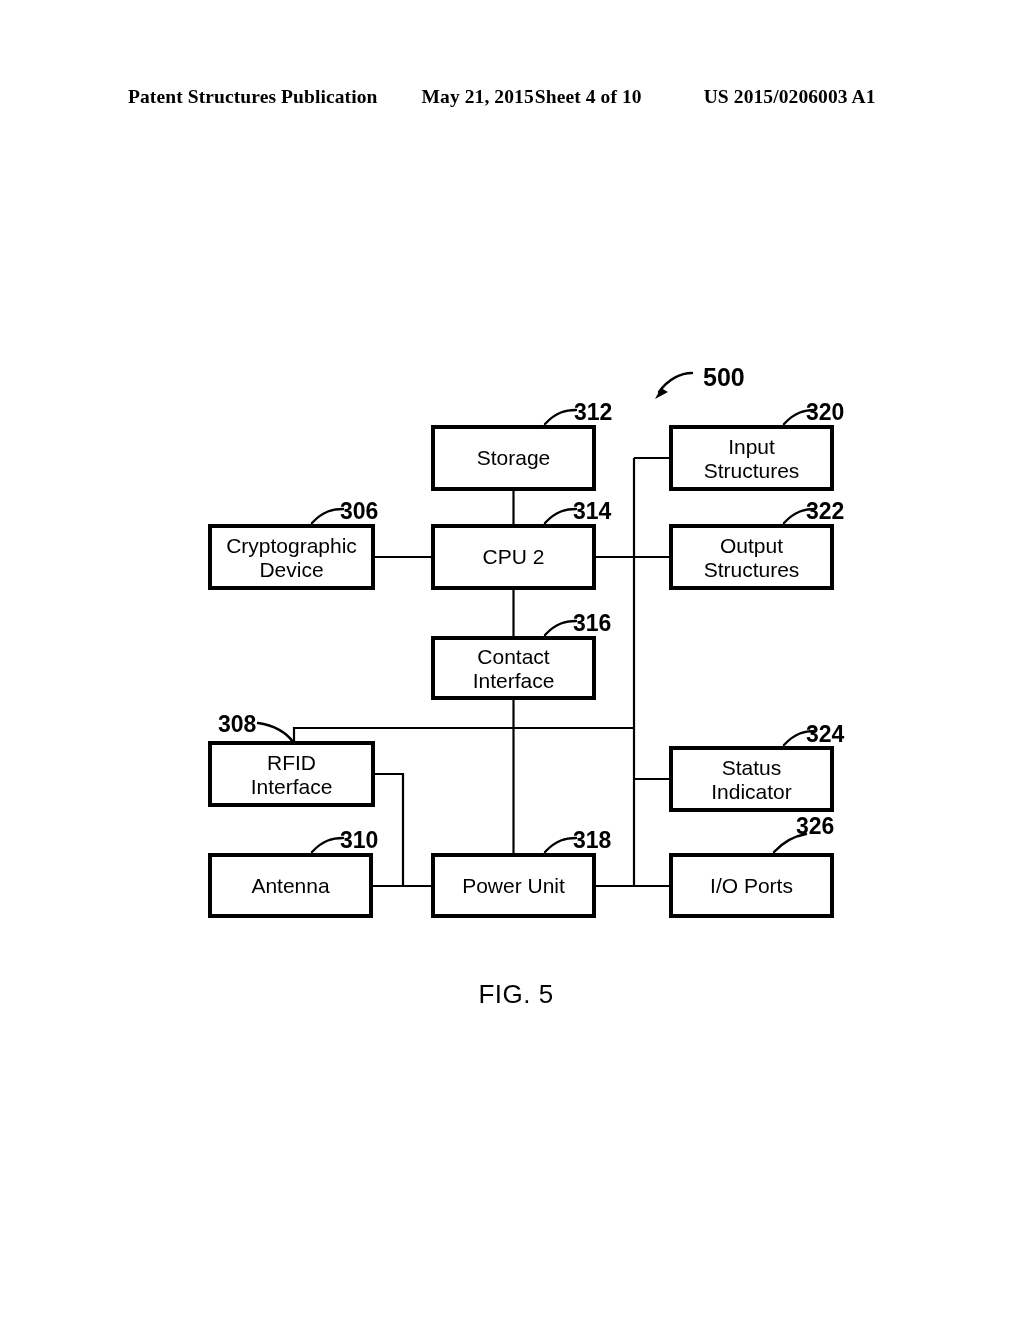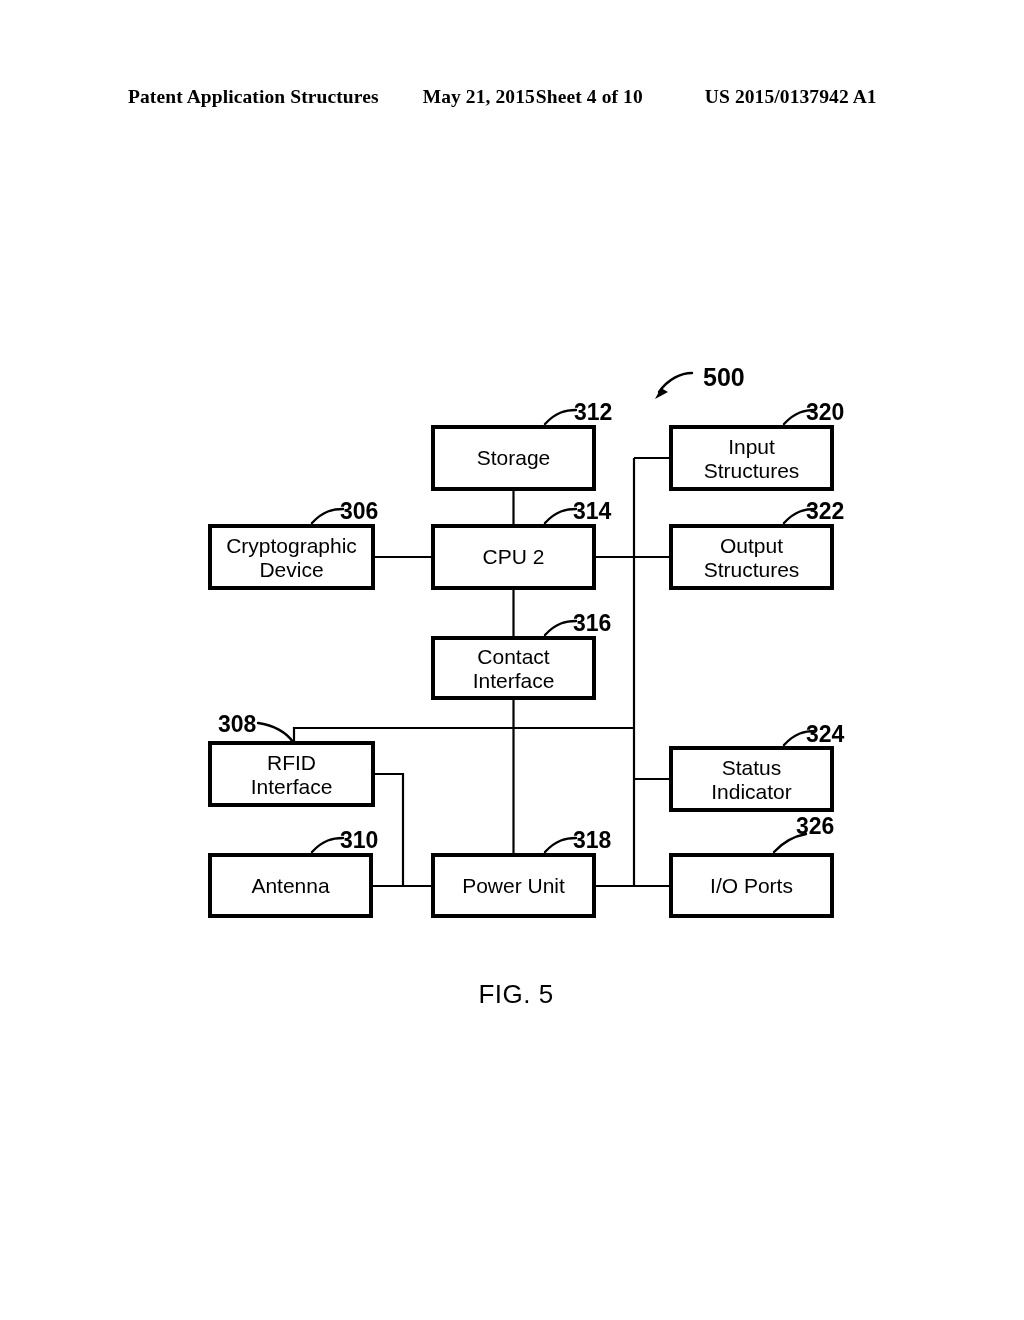--- a/index.html
+++ b/index.html
@@ -83,24 +83,24 @@
     fill: #000000;
     text-anchor: middle;
     dominant-baseline: middle;
     letter-spacing: 0.5px;
   }
 </style>
 </head>
 <body>
 
 <div class="page-header">
-  <span class="hdr-pub">Patent Application Structures</span>
+  <span class="hdr-pub">Patent Structures Publication</span>
   <span class="hdr-date">May 21, 2015</span>
   <span class="hdr-sheet">Sheet 4 of 10</span>
-  <span class="hdr-patno">US 2015/0137942 A1</span>
+  <span class="hdr-patno">US 2015/0206003 A1</span>
 </div>
 
 <svg id="diagram-canvas" viewBox="0 0 1024 1320">
 
   <g>
 
     <line class="conn-line" x1="513.5" y1="488" x2="513.5" y2="527"></line>
 
     <line class="conn-line" x1="373" y1="557" x2="434" y2="557"></line>
 

